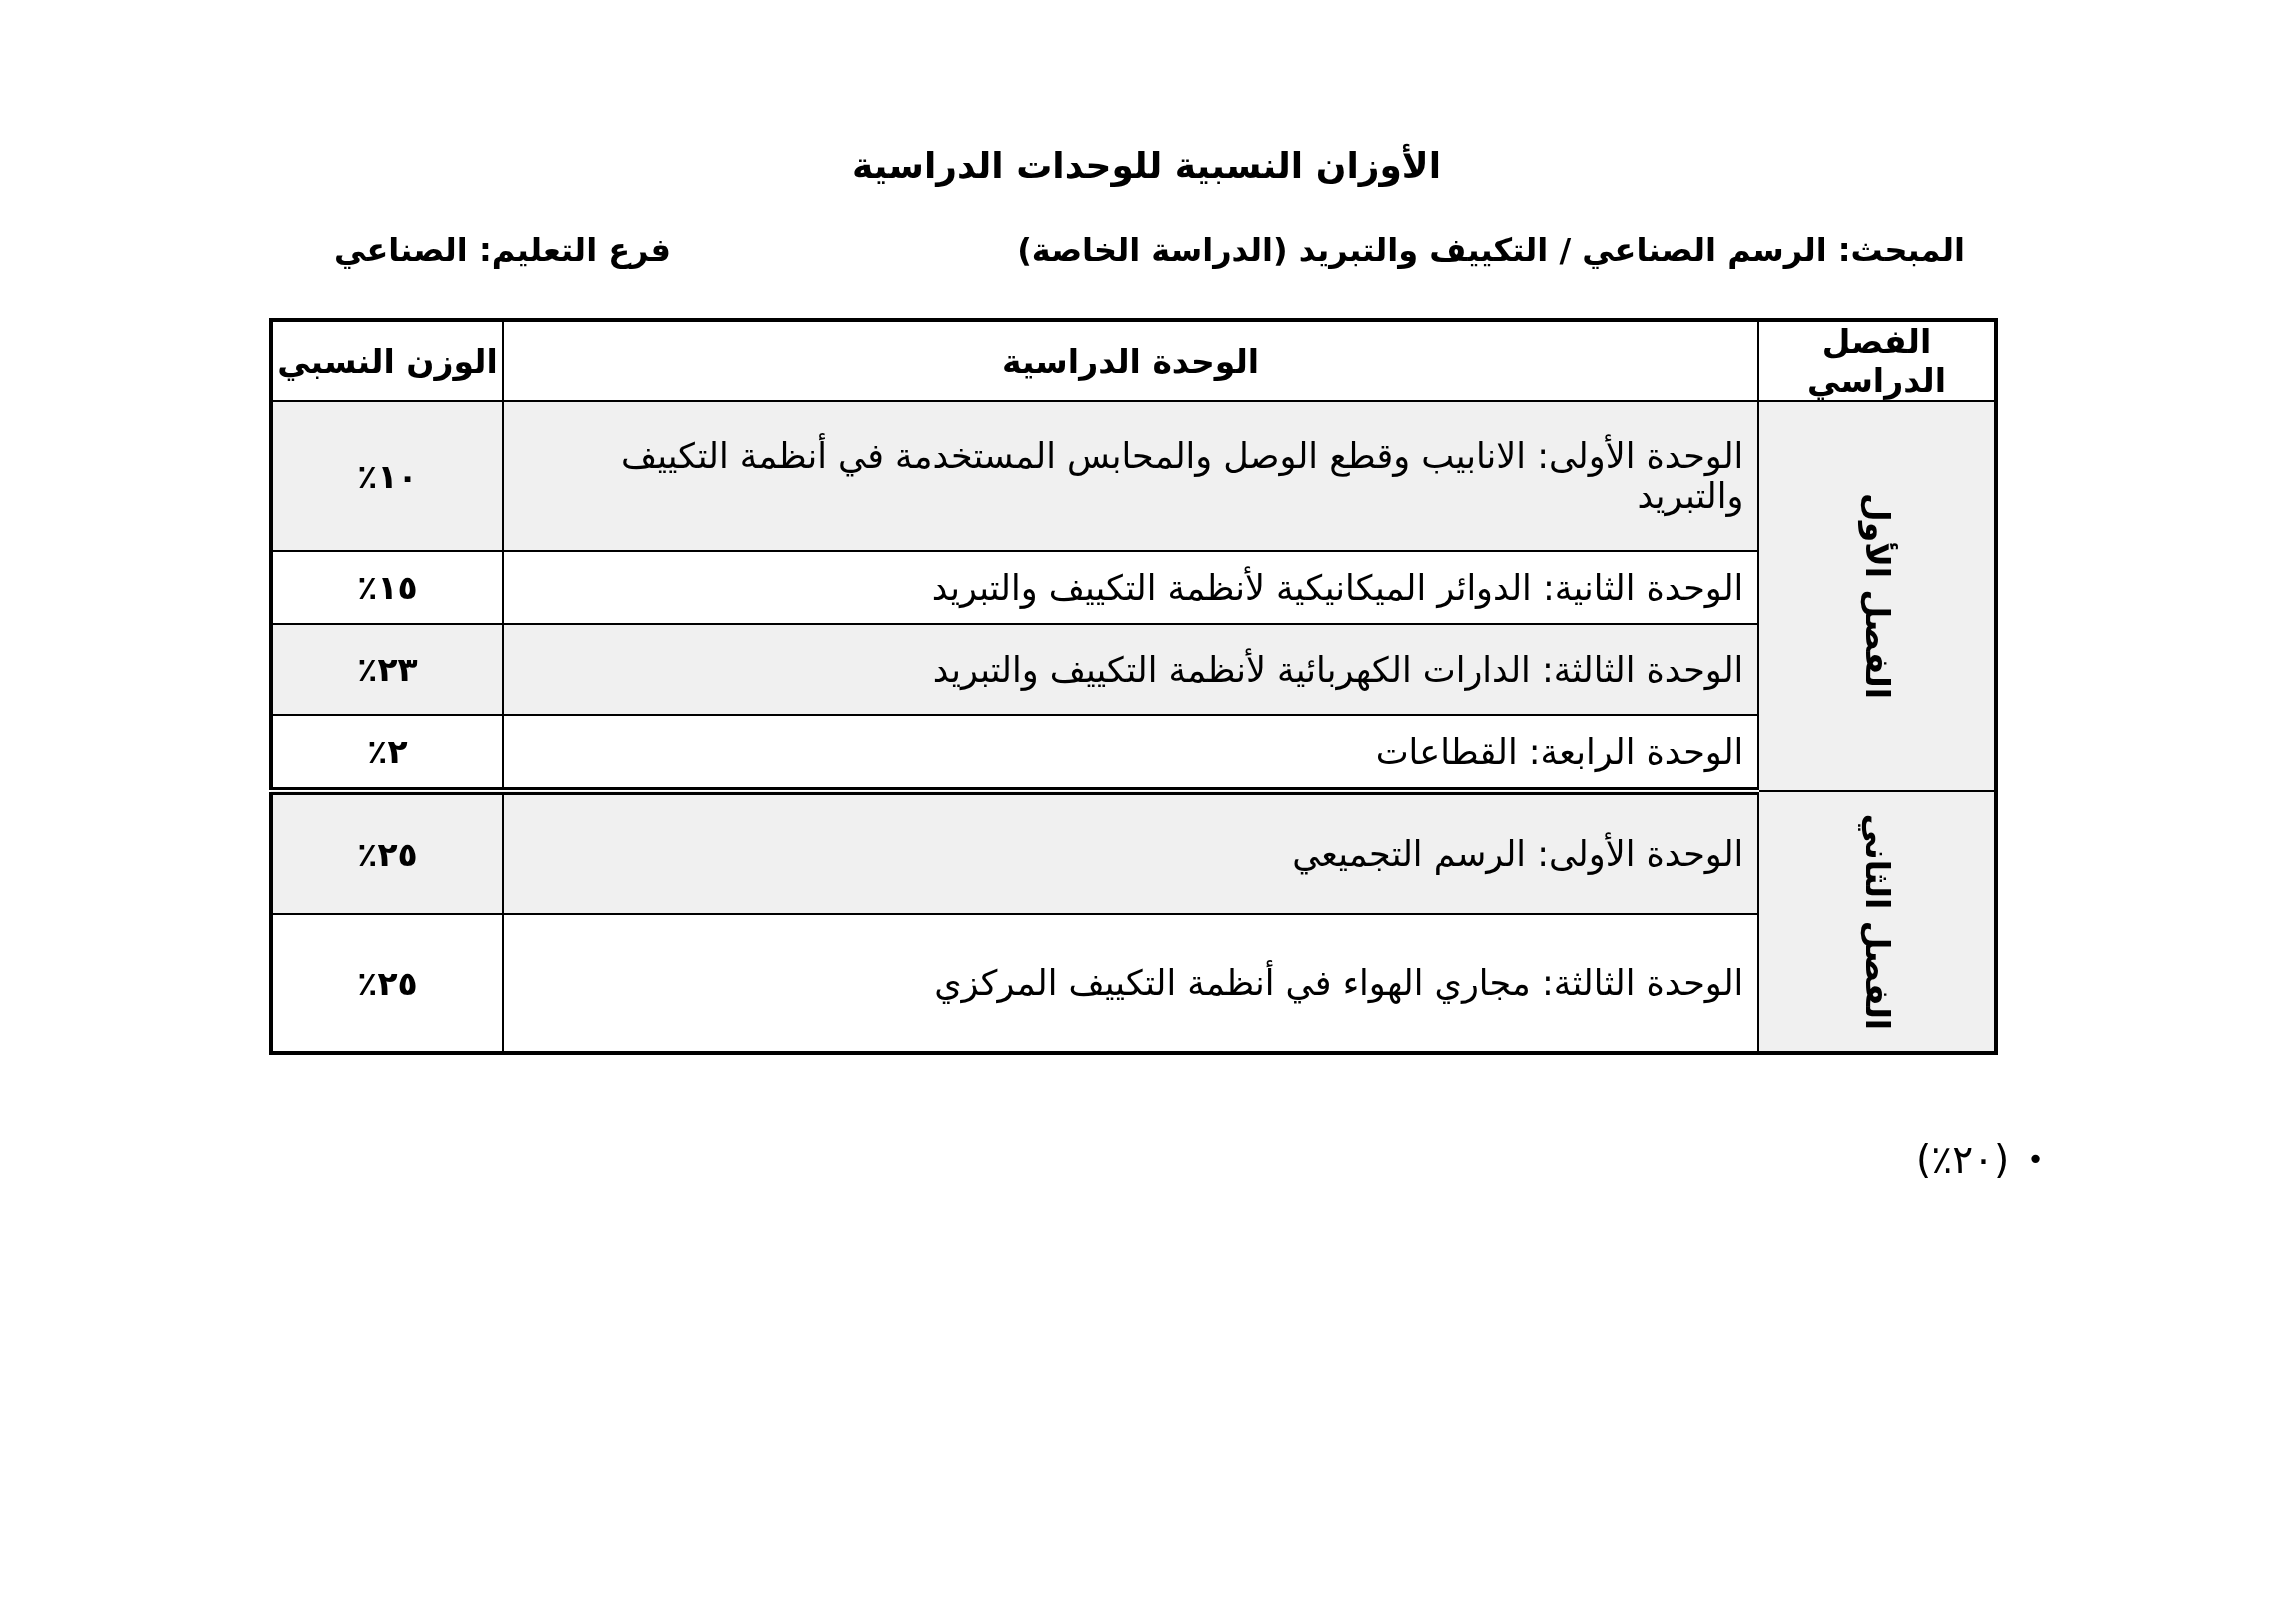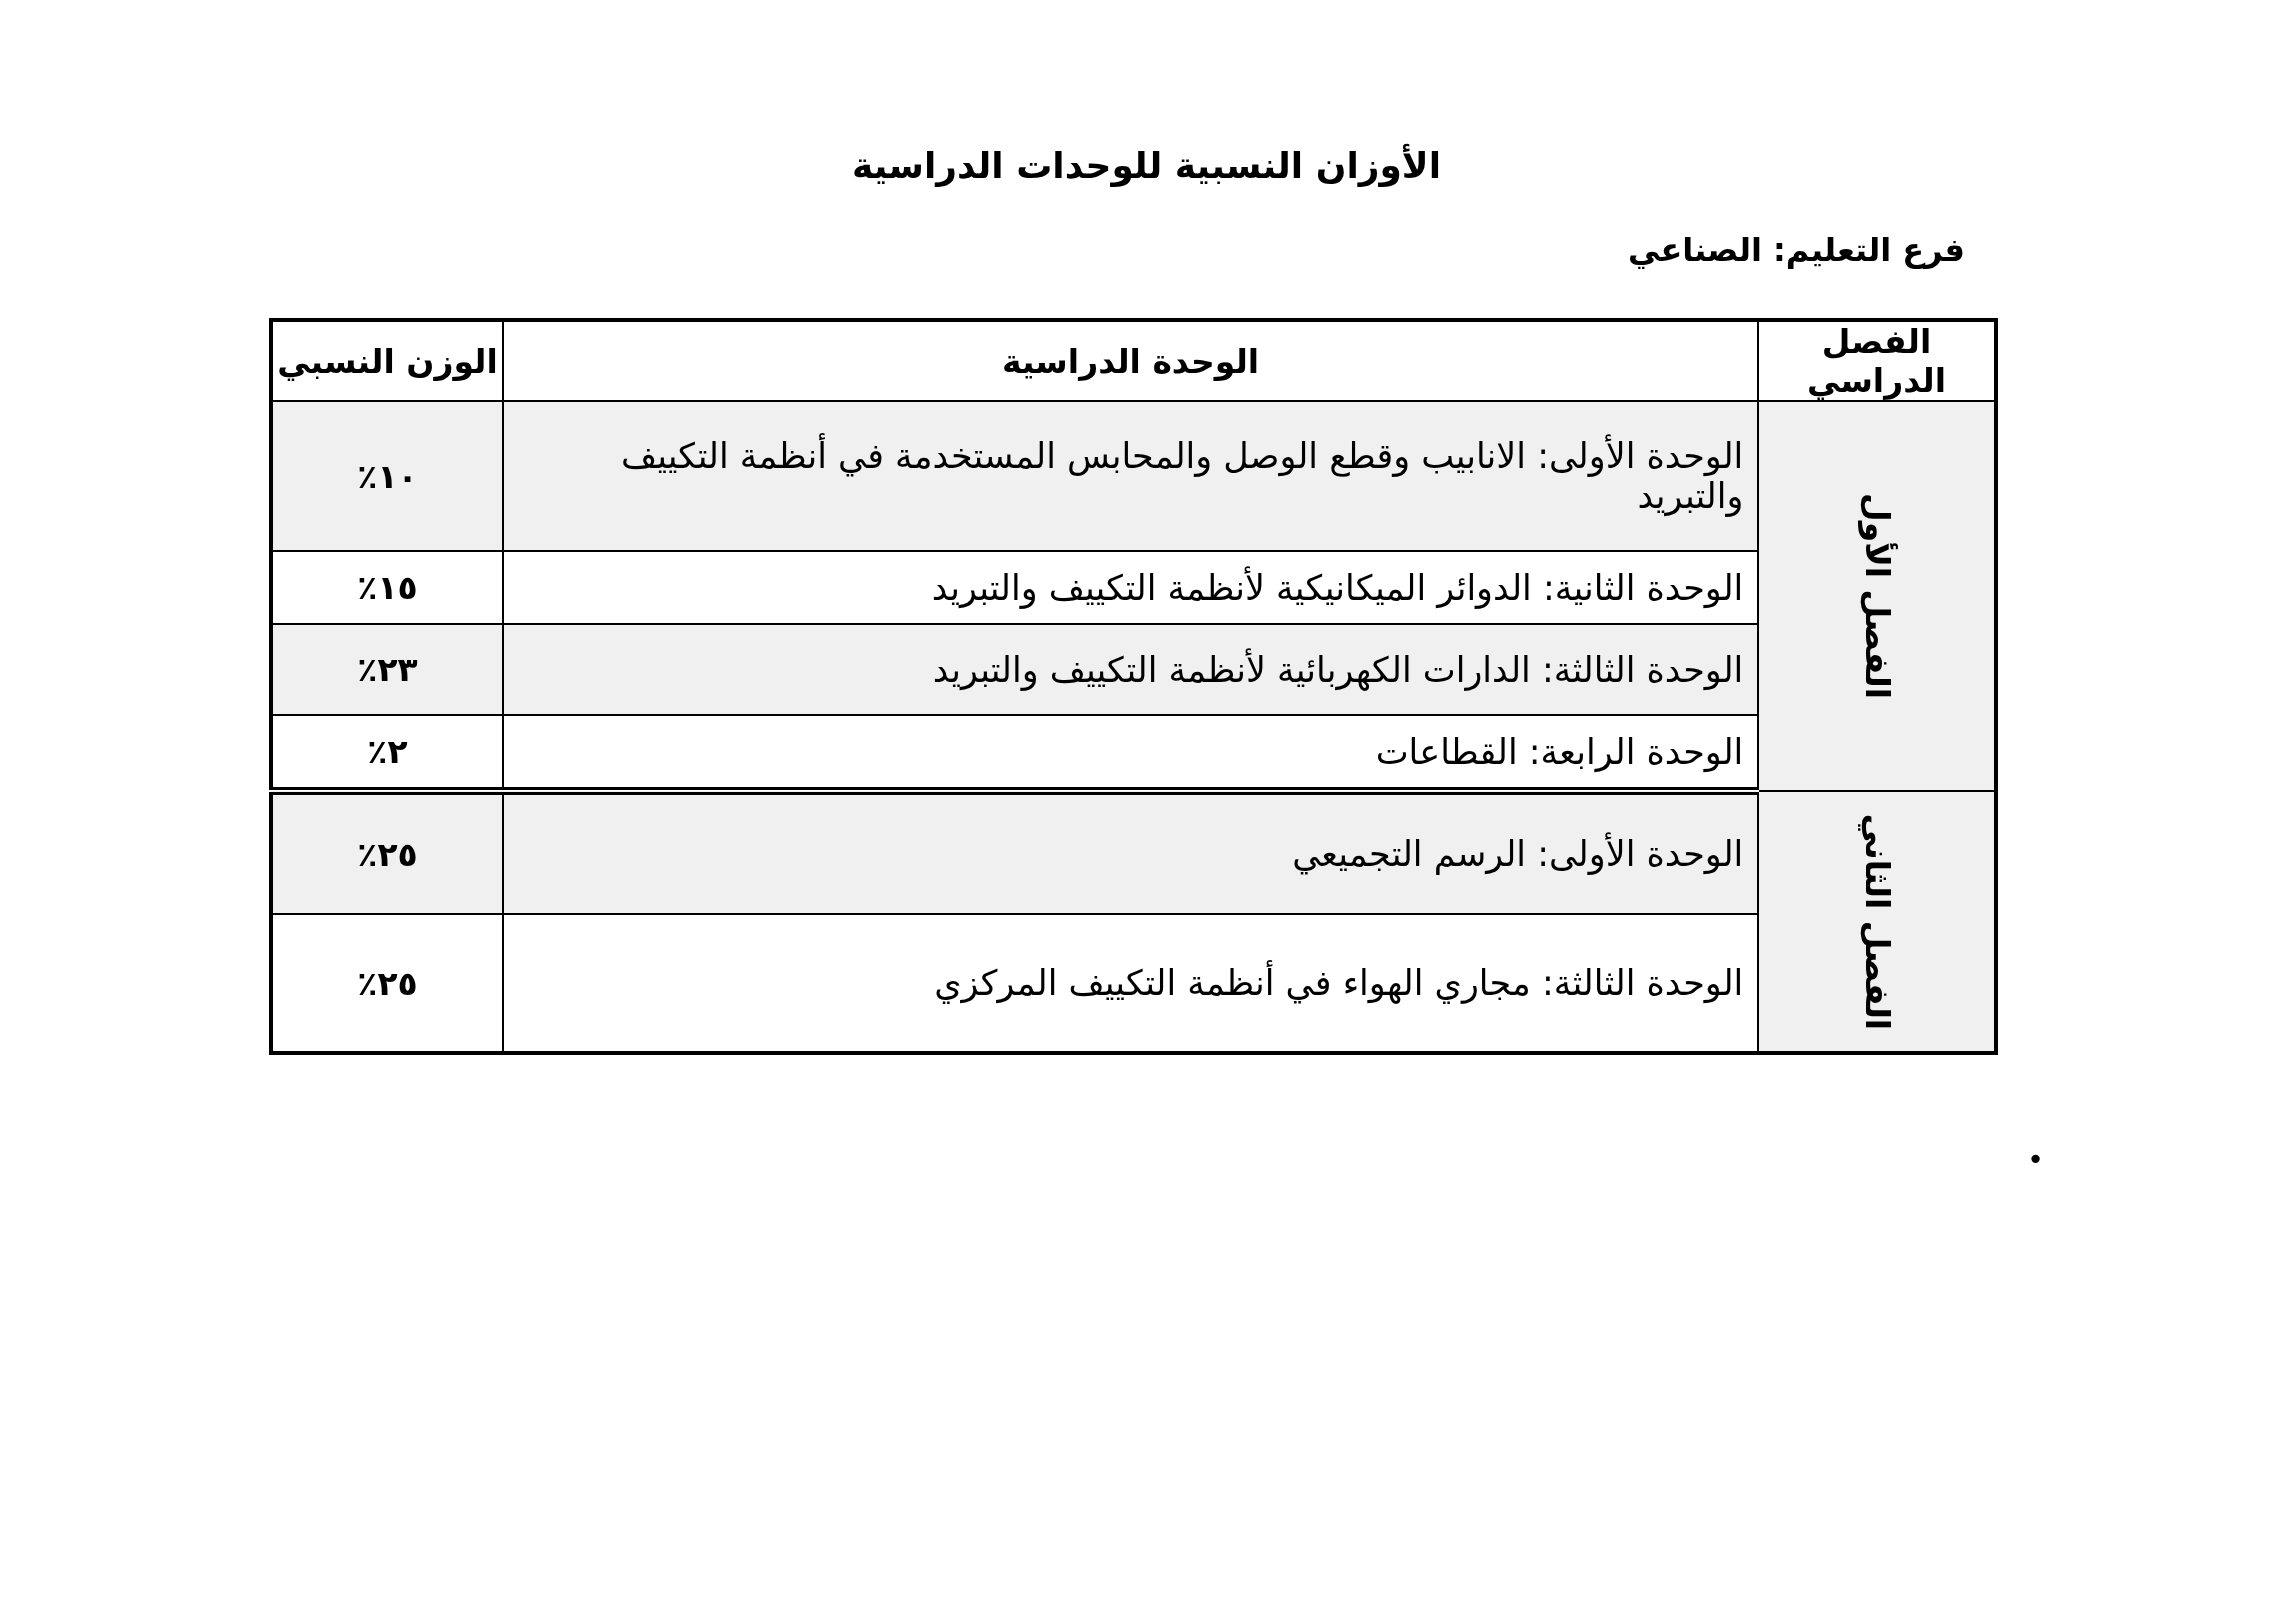--- a/index.html
+++ b/index.html
@@ -109,20 +109,21 @@
   .note-line2 { text-align:right; }
 </style>
 </head>
 <body>
 
 <div class="page">
 
   <div class="doc-title">الأوزان النسبية للوحدات الدراسية</div>
 
   <div class="subject-row">
+    <div class="subject-right">المبحث: الرسم الصناعي / التكييف والتبريد (الدراسة الخاصة)</div>
     <div class="subject-left">فرع التعليم: الصناعي</div>
   </div>
 
   <table class="weights-table" dir="rtl">
     <colgroup>
       <col class="c-sem">
       <col class="c-unit">
       <col class="c-weight">
     </colgroup>
     <thead>
@@ -162,17 +163,18 @@
       <tr class="row-6">
         <td class="unit-cell bg-white">الوحدة الثالثة: مجاري الهواء في أنظمة التكييف المركزي</td>
         <td class="weight-cell bg-white">٢٥٪</td>
       </tr>
     </tbody>
   </table>
 
   <div class="note">
     <span class="bullet">•</span>
     <div class="note-text">
+      <div class="note-line2">(٢٠٪)</div>
     </div>
   </div>
 
 </div>
 
 
 </body></html>

